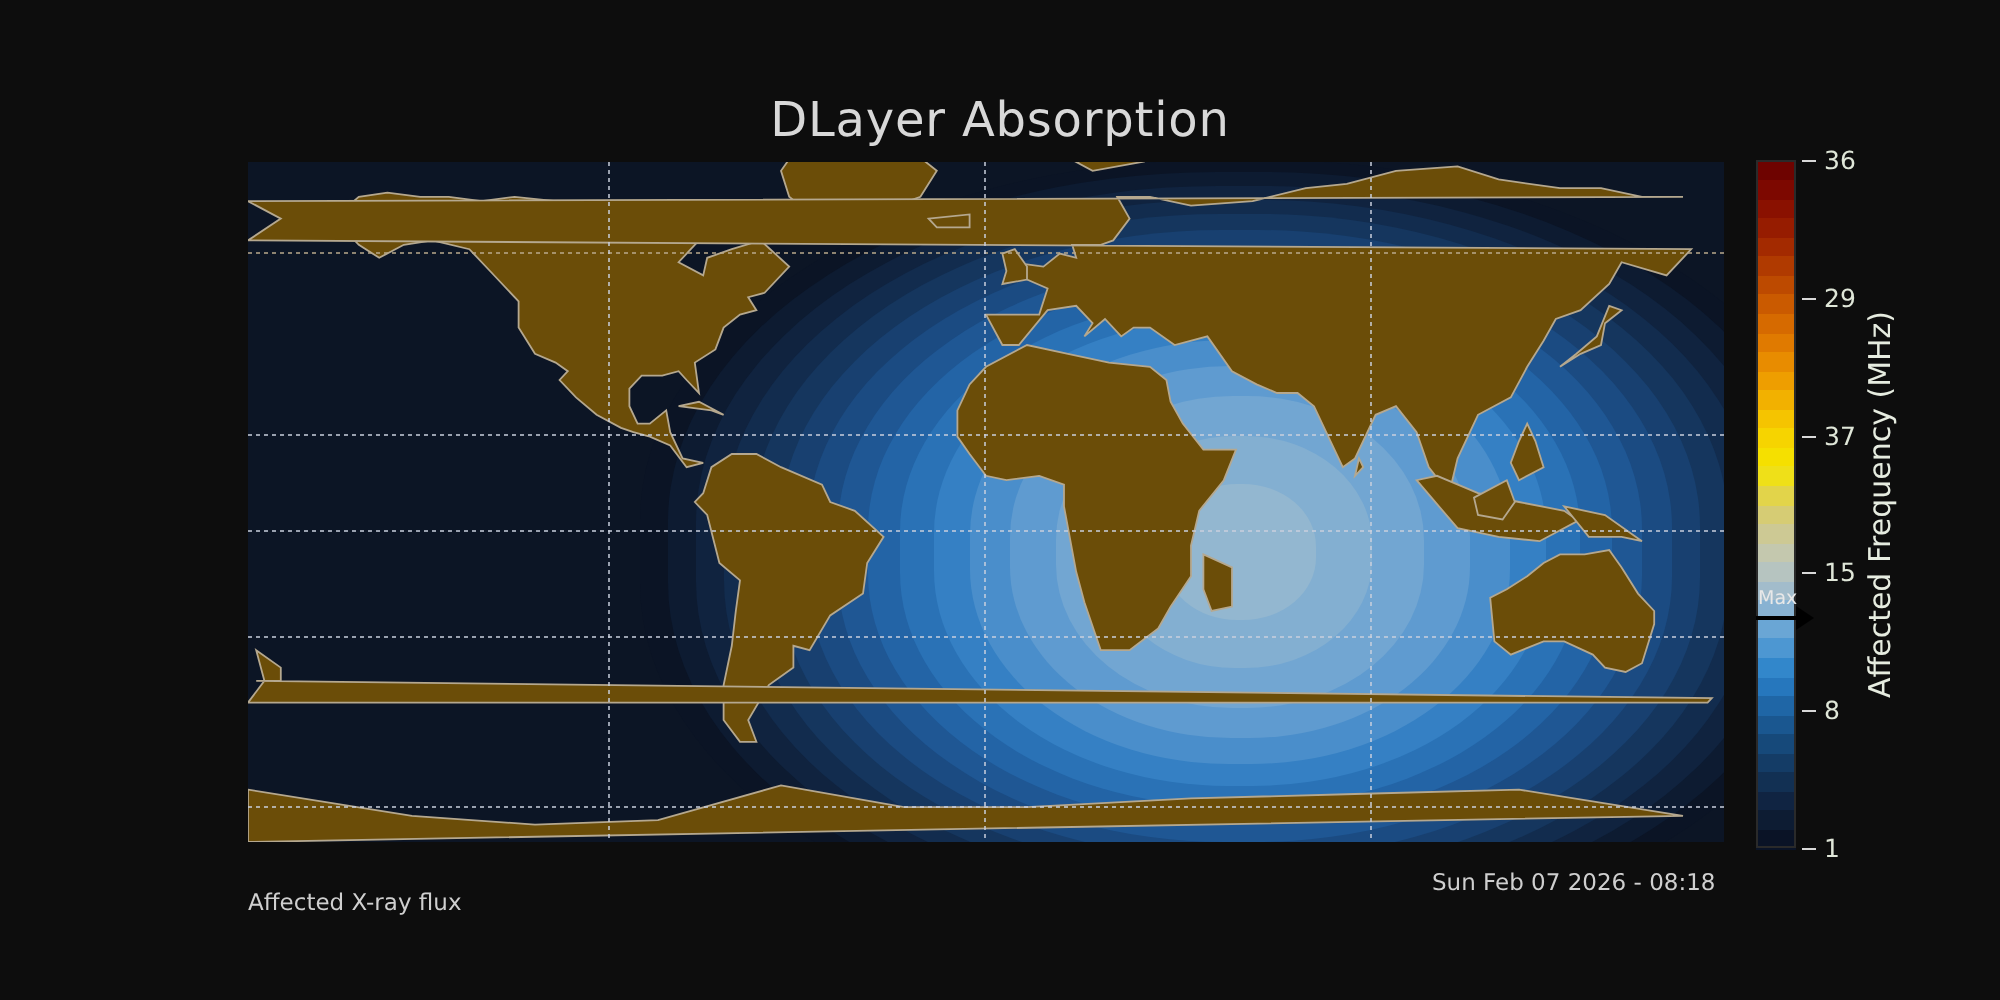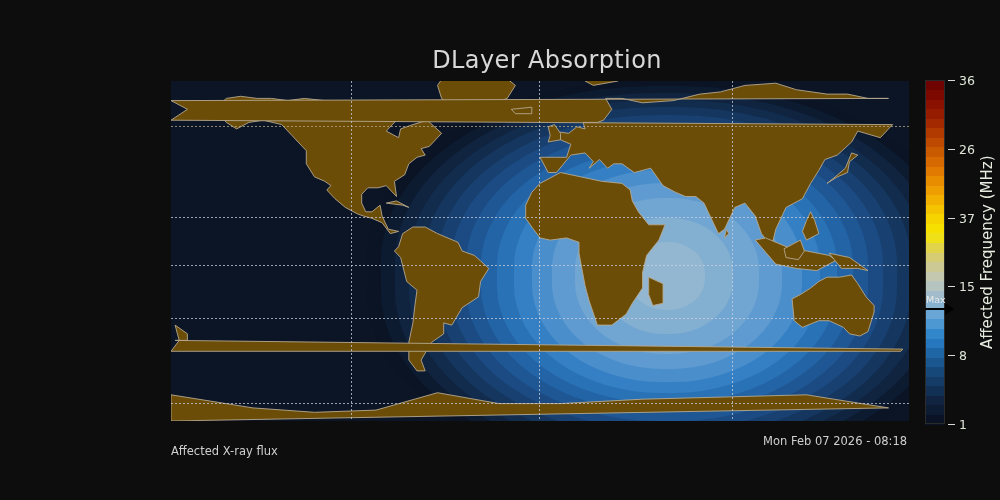--- a/index.html
+++ b/index.html
@@ -3,21 +3,21 @@
 <meta charset="utf-8">
 <title>DLayer Absorption</title>
 <style>
   html,body{margin:0;padding:0;}
   body{
     width:1000px;height:500px;
     background:#0d0d0d;
     font-family:"DejaVu Sans","Liberation Sans",sans-serif;
     overflow:hidden;position:relative;
   }
-  #root{position:absolute;inset:0;margin-left:47px;}
+  #root{position:absolute;inset:0;}
 
   
   .title{
     position:absolute;left:0;top:46px;width:1000px;
     text-align:center;
     color:#d8d8d8;
     font-size:24px;letter-spacing:.4px;
     font-family:"DejaVu Sans","Liberation Sans",sans-serif;
   }
 
@@ -178,34 +178,34 @@
       <div class="cbar-band" style="background: rgb(150, 28, 0); top: 28.6667px; height: 10.1556px;"></div>
       <div class="cbar-band" style="background: rgb(138, 17, 0); top: 19.1111px; height: 10.1556px;"></div>
       <div class="cbar-band" style="background: rgb(125, 8, 0); top: 9.55556px; height: 10.1556px;"></div>
       <div class="cbar-band" style="background: rgb(110, 3, 0); top: 0px; height: 10.1556px;"></div>
     </div>
   <div class="cbar-outline"></div>
   <div id="cbar-ticks">
       <div class="cbar-tick" style="top: 80px;"></div>
       <div class="cbar-tlabel" style="top: 80px;">36</div>
       <div class="cbar-tick" style="top: 149px;"></div>
-      <div class="cbar-tlabel" style="top: 149px;">26</div>
+      <div class="cbar-tlabel" style="top: 149px;">29</div>
       <div class="cbar-tick" style="top: 218px;"></div>
       <div class="cbar-tlabel" style="top: 218px;">37</div>
       <div class="cbar-tick" style="top: 286px;"></div>
       <div class="cbar-tlabel" style="top: 286px;">15</div>
       <div class="cbar-tick" style="top: 355px;"></div>
       <div class="cbar-tlabel" style="top: 355px;">8</div>
       <div class="cbar-tick" style="top: 424px;"></div>
       <div class="cbar-tlabel" style="top: 424px;">1</div>
     </div>
   <div class="cbar-axis-title">Affected Frequency (MHz)</div>
 
   <div class="max-marker">
     <span class="max-label">Max</span>
     <span class="max-arrow"></span>
     <span class="max-head"></span>
   </div>
 
   <div class="note note-l2">Affected X-ray flux</div>
-  <div class="note note-date">Mon Feb 07 2026 - 08:18</div>
+  <div class="note note-date">Sun Feb 07 2026 - 08:18</div>
 
 </div>
 
 </body></html>

